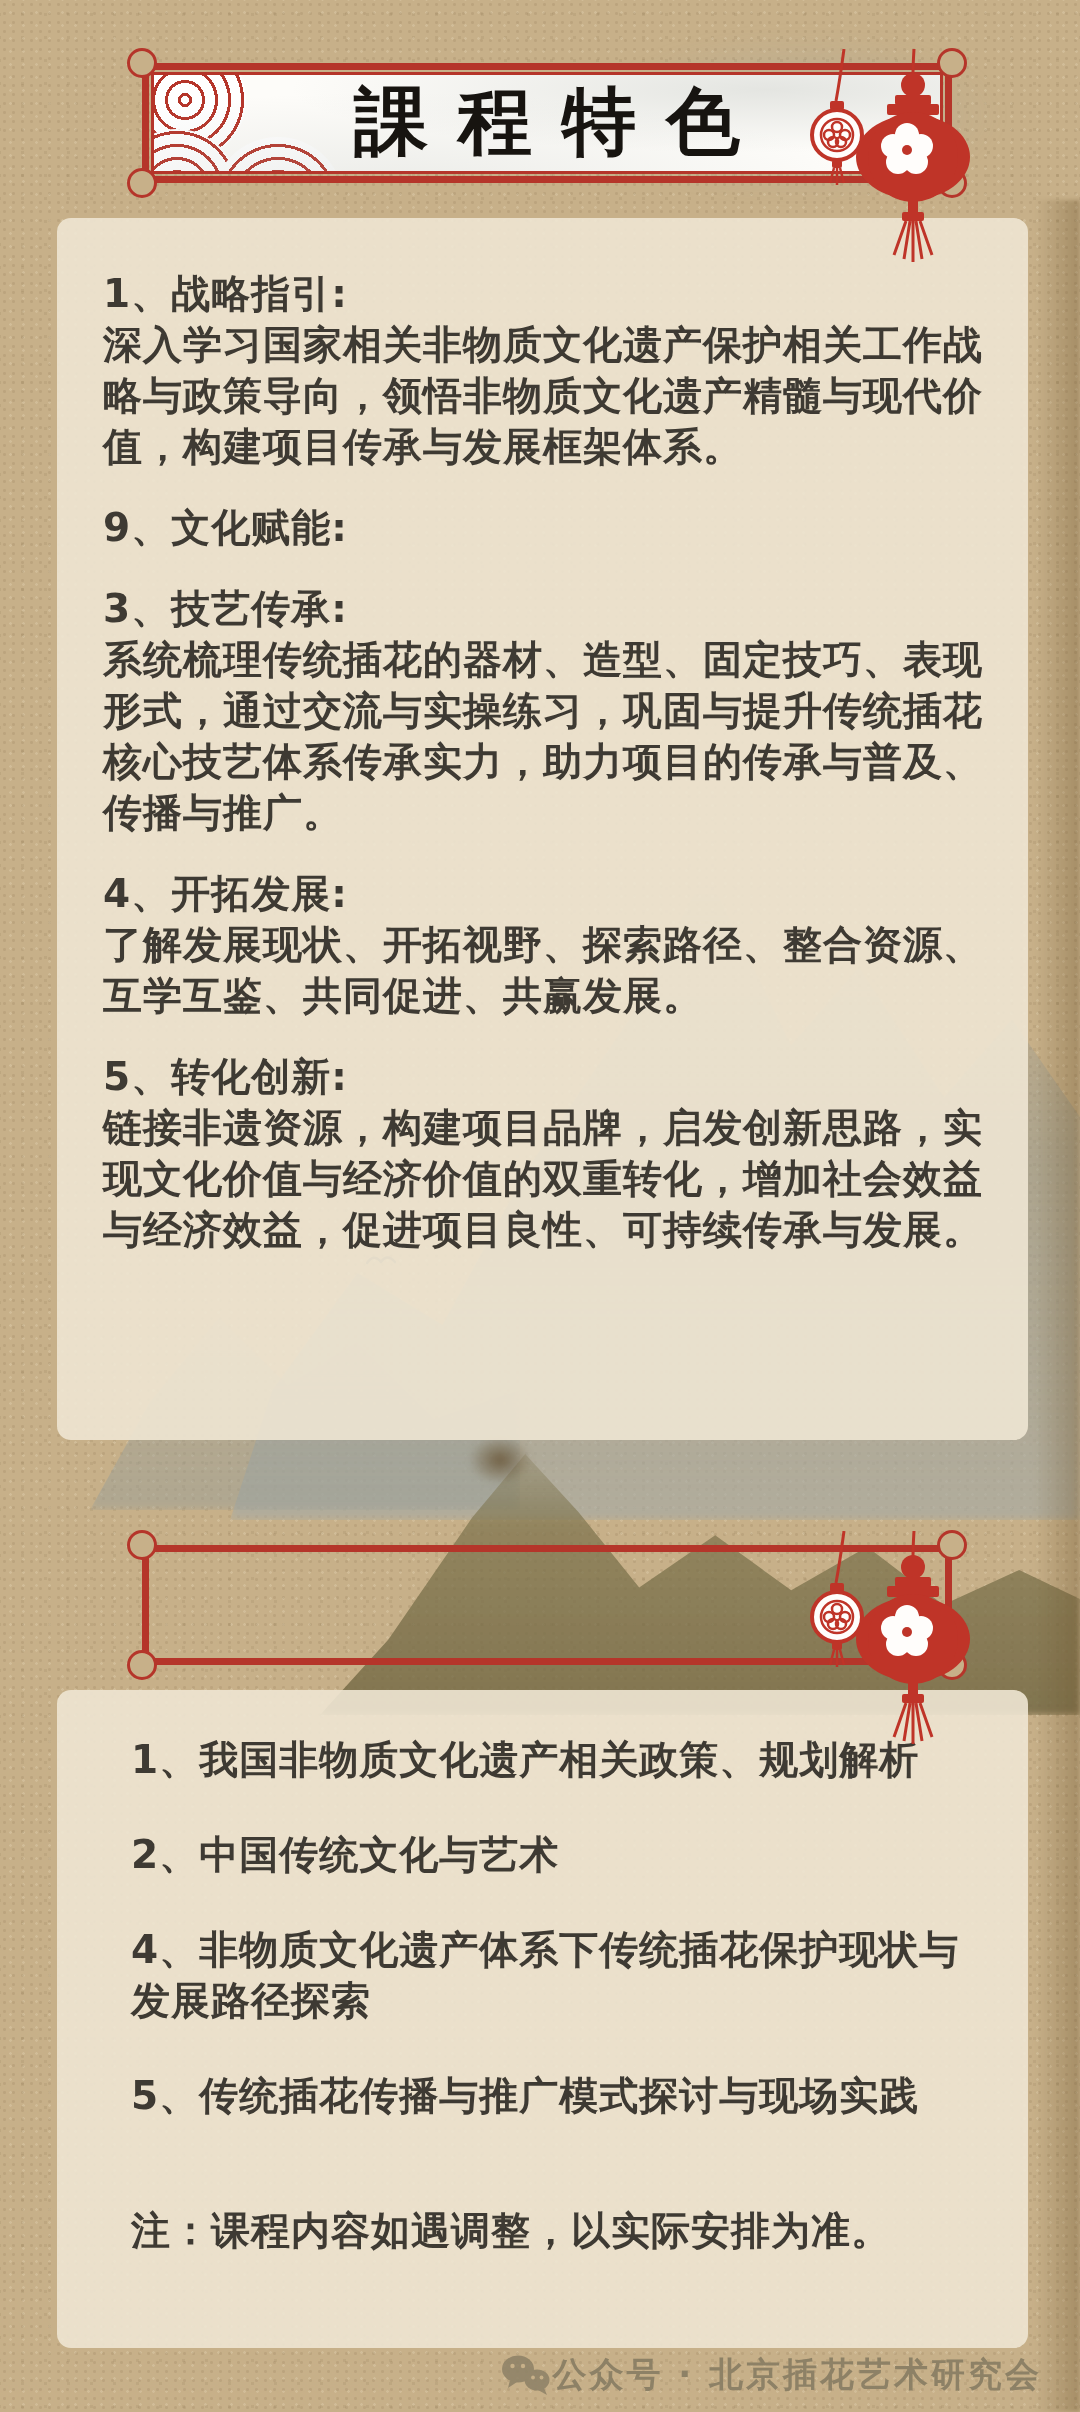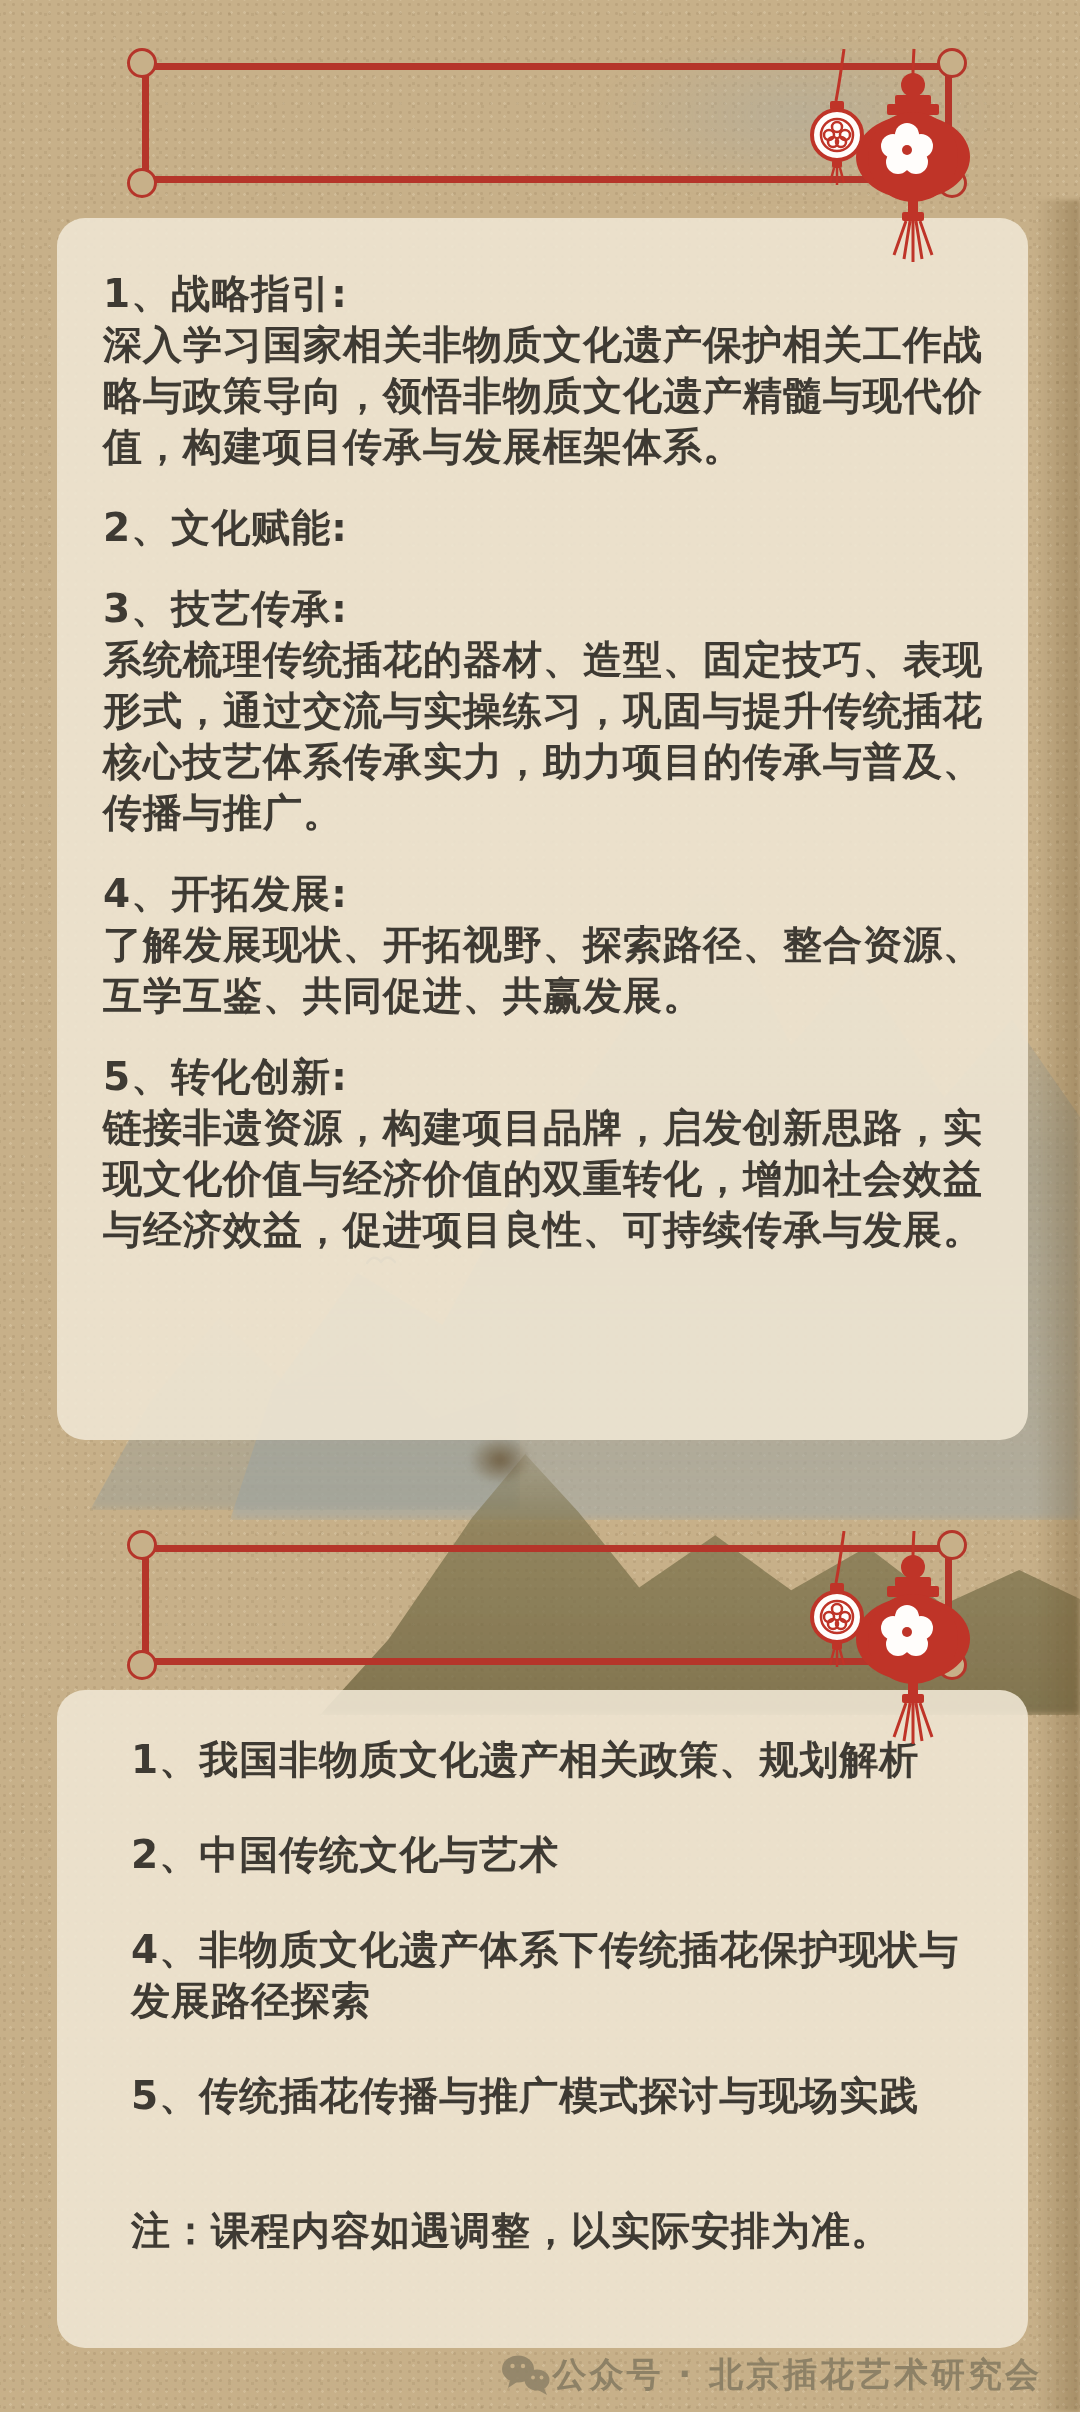--- a/index.html
+++ b/index.html
@@ -60,21 +60,21 @@
     background:repeating-radial-gradient(circle at 50% 50%, #ffffff 0 4px, #b5352a 4px 7px, #ffffff 7px 13px);}
   .r1{width:122px;height:122px;left:-30px;top:-36px;}
   .r2{width:122px;height:122px;left:-38px;top:54px;}
   .r3{width:132px;height:132px;left:58px;top:62px;}
   .banner-title{position:relative;z-index:2;
     font-family:"DejaVu Serif","Liberation Serif",serif;font-weight:700;
     font-size:74px;letter-spacing:30px;padding-left:30px;color:#171410;white-space:nowrap;}
   .lanterns{position:absolute;right:-34px;top:-14px;width:220px;height:260px;z-index:5;pointer-events:none;}
   
   .card{position:absolute;left:57px;width:971px;background:rgba(238,230,211,.90);
-    border-radius:28px;z-index:2;box-sizing:border-box;color:#3e3a33;}
+    border-radius:14px;z-index:2;box-sizing:border-box;color:#3e3a33;}
   .card-1{top:218px;height:1222px;padding:50px 44px 0 46px;}
   .card-2{top:1690px;height:658px;padding:44px 44px 0 74px;}
   .feature{margin-bottom:30px;}
   .feature-heading,.feature-body,.course-item,.course-note{
     font-size:39px;line-height:51px;font-weight:700;letter-spacing:1px;}
   .course-item{margin-bottom:44px;}
   .course-note{margin-top:84px;}
   
   .watermark{position:absolute;left:0;right:38px;top:2352px;z-index:3;
     display:flex;align-items:center;justify-content:flex-end;
@@ -94,20 +94,26 @@
   <div class="wash edge-dark"></div>
   <svg class="bird" style="left:366px;top:1252px" width="30" height="14" viewBox="0 0 30 14">
     <path d="M1 11 Q8 1 15 10 M15 10 Q21 1 29 10" stroke="#6f6f66" stroke-width="2.6" fill="none" stroke-linecap="round"></path>
   </svg>
   <svg class="bird" style="left:428px;top:1230px" width="24" height="12" viewBox="0 0 30 14">
     <path d="M1 11 Q8 1 15 10 M15 10 Q21 1 29 10" stroke="#6f6f66" stroke-width="2.6" fill="none" stroke-linecap="round"></path>
   </svg>
 
   <header class="banner banner-1" style="top:63px">
     <div class="frame"></div>
+    <div class="inner">
+      <span class="ring r1"></span>
+      <span class="ring r2"></span>
+      <span class="ring r3"></span>
+      <h1 class="banner-title">課程特色</h1>
+    </div>
     <span class="notch n-tl"></span>
     <span class="notch n-tr"></span>
     <span class="notch n-bl"></span>
     <span class="notch n-br"></span>
     <svg class="lanterns" viewBox="0 0 220 260">
       <path d="M78 0 Q74 30 70 52" stroke="#bf3428" stroke-width="3" fill="none"></path>
       <path d="M148 0 Q147 16 147 26" stroke="#bf3428" stroke-width="3" fill="none"></path>
 
       <rect x="64" y="52" width="14" height="9" rx="2" fill="#bf3428"></rect>
       <circle cx="71" cy="86" r="25" fill="#fffdfb" stroke="#bf3428" stroke-width="4"></circle>
@@ -139,21 +145,21 @@
       <path d="M140 172 L128 206 M144 172 L138 210 M147 172 L147 213 M150 172 L156 210 M154 172 L166 206" stroke="#bf3428" stroke-width="3" fill="none"></path>
     </svg>
   </header>
 
   <section class="card card-1">
     <div class="feature">
       <div class="feature-heading">1、战略指引:</div>
       <div class="feature-body">深入学习国家相关非物质文化遗产保护相关工作战略与政策导向，领悟非物质文化遗产精髓与现代价值，构建项目传承与发展框架体系。</div>
     </div>
     <div class="feature">
-      <div class="feature-heading">2、文化赋能:</div>
+      <div class="feature-heading">9、文化赋能:</div>
     </div>
     <div class="feature">
       <div class="feature-heading">3、技艺传承:</div>
       <div class="feature-body">系统梳理传统插花的器材、造型、固定技巧、表现形式，通过交流与实操练习，巩固与提升传统插花核心技艺体系传承实力，助力项目的传承与普及、传播与推广。</div>
     </div>
     <div class="feature">
       <div class="feature-heading">4、开拓发展:</div>
       <div class="feature-body">了解发展现状、开拓视野、探索路径、整合资源、互学互鉴、共同促进、共赢发展。</div>
     </div>
     <div class="feature">

